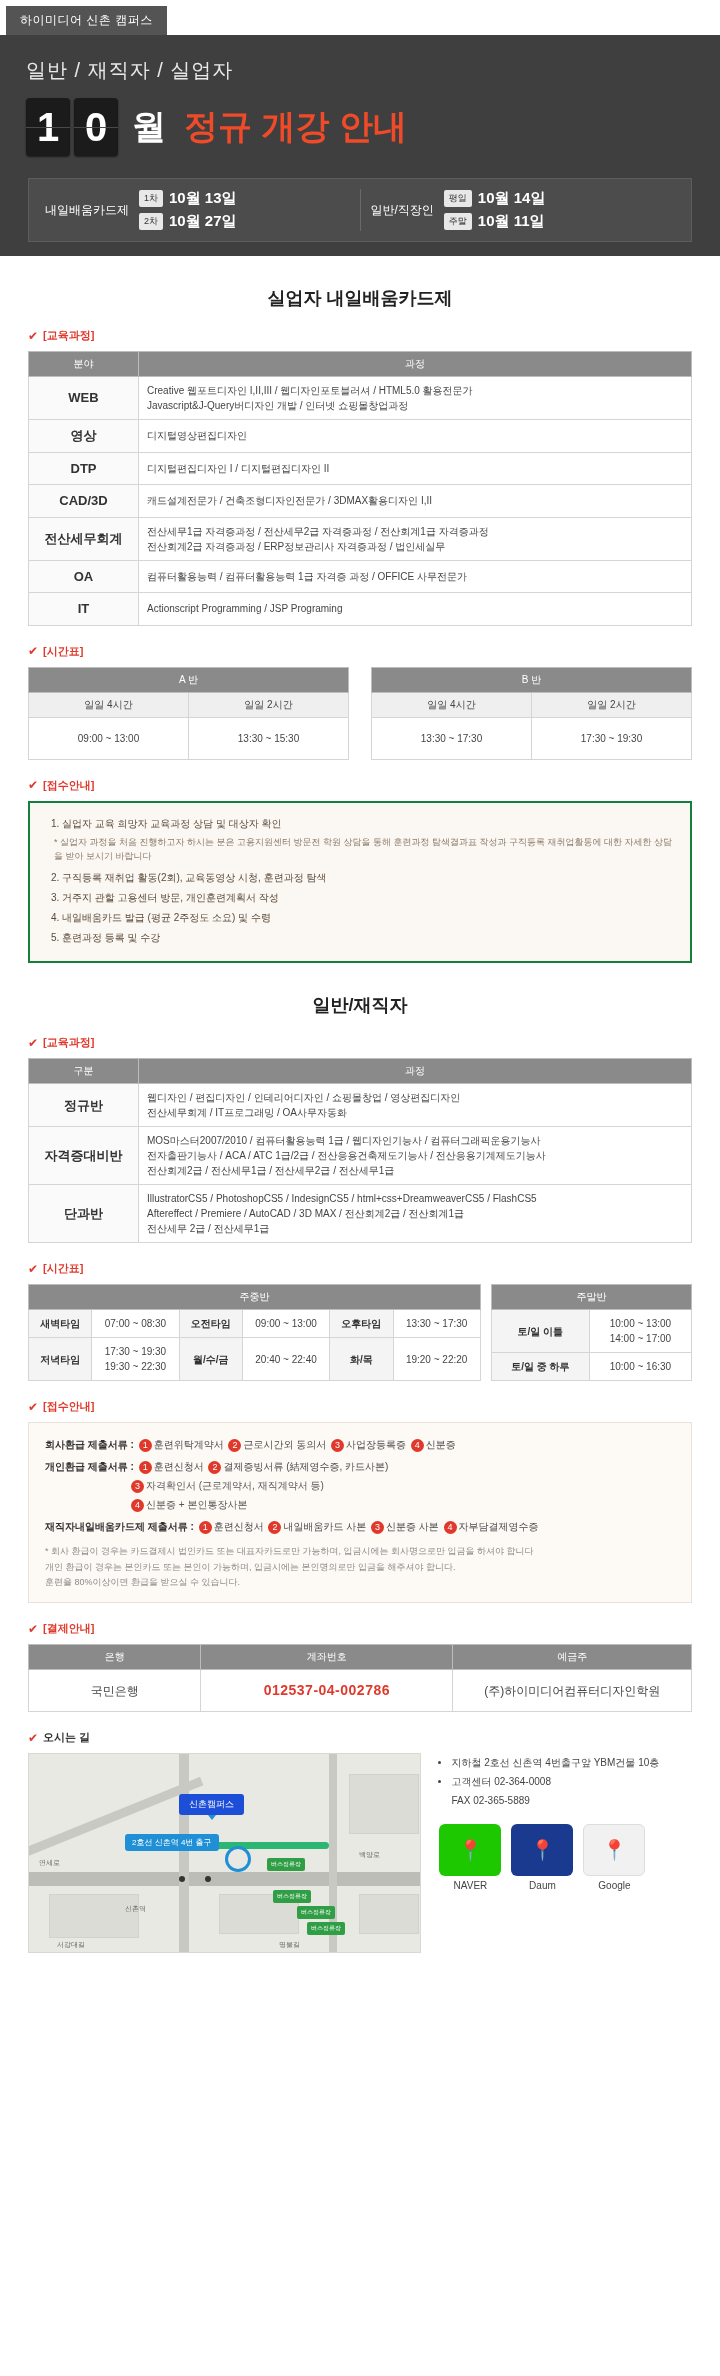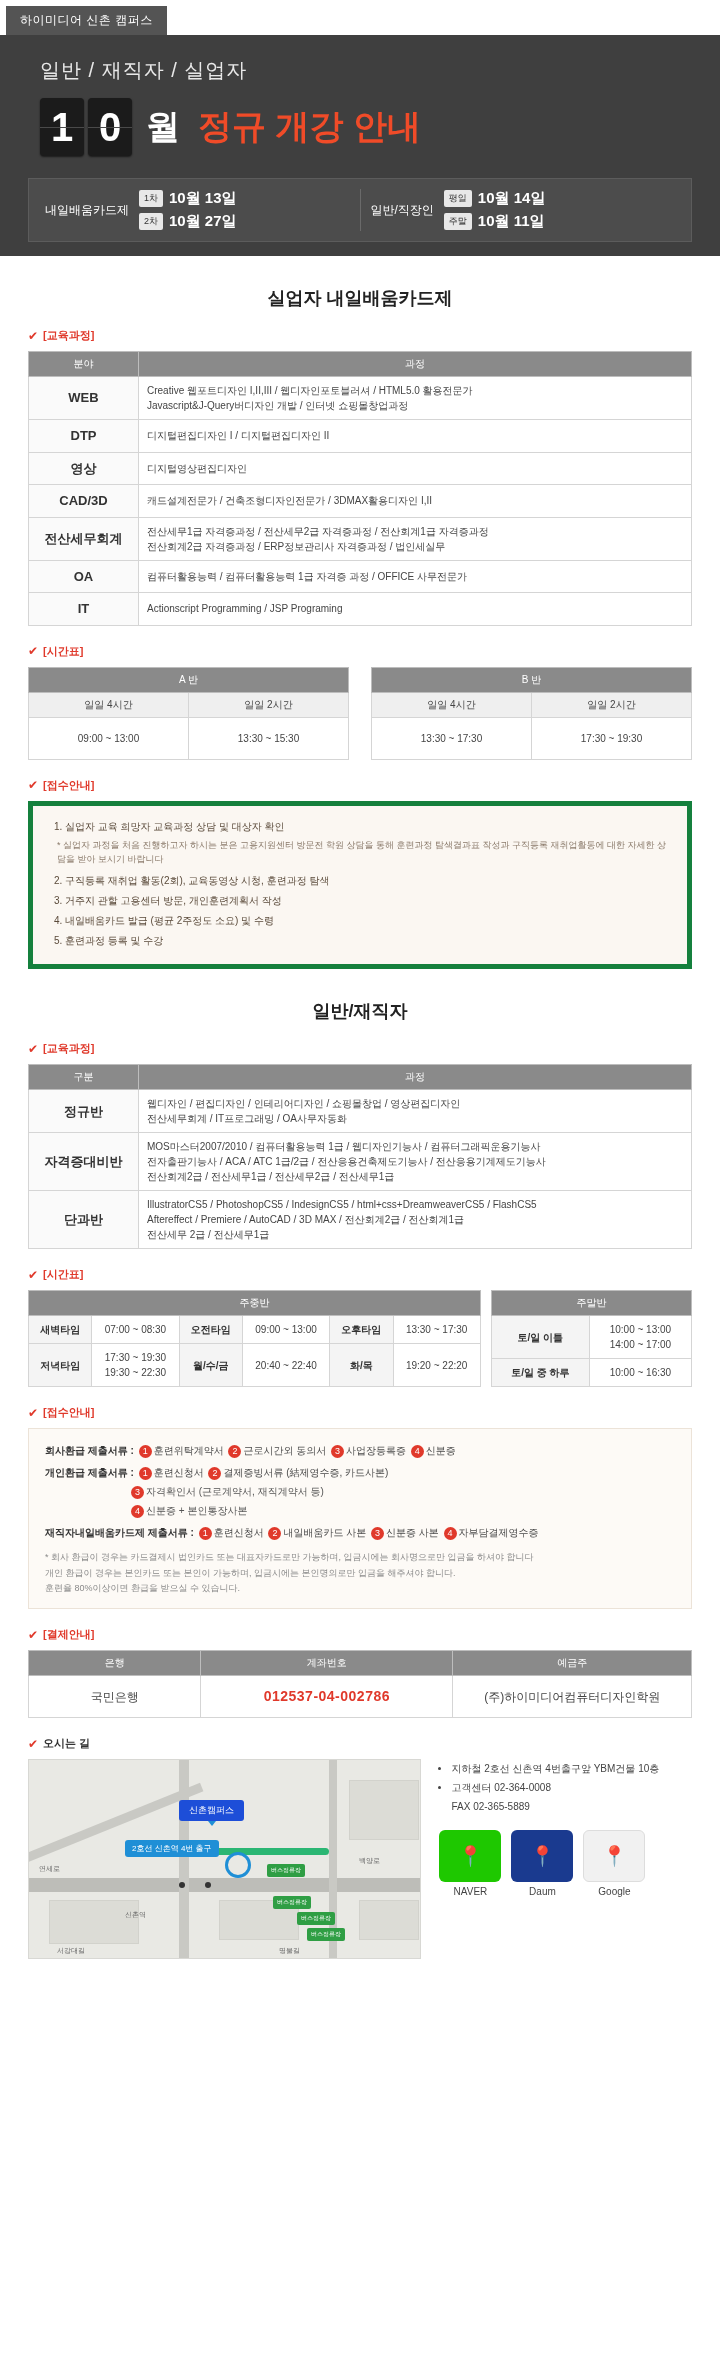--- a/index.html
+++ b/index.html
@@ -23,21 +23,21 @@
     padding:6px 14px;
     letter-spacing:0.5px;
   }
 
   
   .hero {
     background:#3f3f3f;
     padding:22px 0 0 0;
     position:relative;
   }
-  .hero-inner { padding:0 40px; }
+  .hero-inner { padding:0 26px; }
   .hero-sub {
     color:#e8e8e8;
     font-size:20px;
     letter-spacing:1px;
     margin-bottom:14px;
   }
   .hero-title-row { display:flex; align-items:center; gap:10px; }
   .flip-num { display:flex; gap:4px; }
   .flip-card {
     width:44px; height:58px;
@@ -124,21 +124,21 @@
   
   .wk-wrap { display:flex; gap:10px; }
   .wk-left { flex:2.25; }
   .wk-right { flex:1; }
   .wk table td { text-align:center; }
   .wk .lbl { background:#f4f4f4; font-weight:bold; color:#333; white-space:nowrap; }
 
   
   .notice {
     background:#fbf7f2;
-    border:5px solid #15803d;
+    border:2px solid #15803d;
     padding:12px 16px;
     color:#5a4a3a;
     font-size:10px;
     line-height:1.8;
   }
   .notice ol { margin:0; padding-left:16px; }
   .notice li { margin:0 0 2px 0; }
   .notice .fine {
     color:#8a7a6a; font-size:9px; line-height:1.6; display:block;
     margin:2px 0 6px 8px;
@@ -290,26 +290,26 @@
           <th>과정</th>
         </tr>
       </thead>
       <tbody>
         <tr>
           <td class="cat">WEB</td>
           <td style="white-space:pre-line">Creative 웹포트디자인 I,II,III / 웹디자인포토블러셔 / HTML5.0 활용전문가
 Javascript&amp;J-Query버디자인 개발 / 인터넷 쇼핑몰창업과정</td>
         </tr>
         <tr>
+          <td class="cat">영상</td>
+          <td style="white-space:pre-line">디지털영상편집디자인</td>
+        </tr>
+        <tr>
           <td class="cat">DTP</td>
           <td style="white-space:pre-line">디지털편집디자인 I / 디지털편집디자인 II</td>
-        </tr>
-        <tr>
-          <td class="cat">영상</td>
-          <td style="white-space:pre-line">디지털영상편집디자인</td>
         </tr>
         <tr>
           <td class="cat">CAD/3D</td>
           <td style="white-space:pre-line">캐드설계전문가 / 건축조형디자인전문가 / 3DMAX활용디자인 I,II</td>
         </tr>
         <tr>
           <td class="cat">전산세무회계</td>
           <td style="white-space:pre-line">전산세무1급 자격증과정 / 전산세무2급 자격증과정 / 전산회계1급 자격증과정
 전산회계2급 자격증과정 / ERP정보관리사 자격증과정 / 법인세실무</td>
         </tr>

